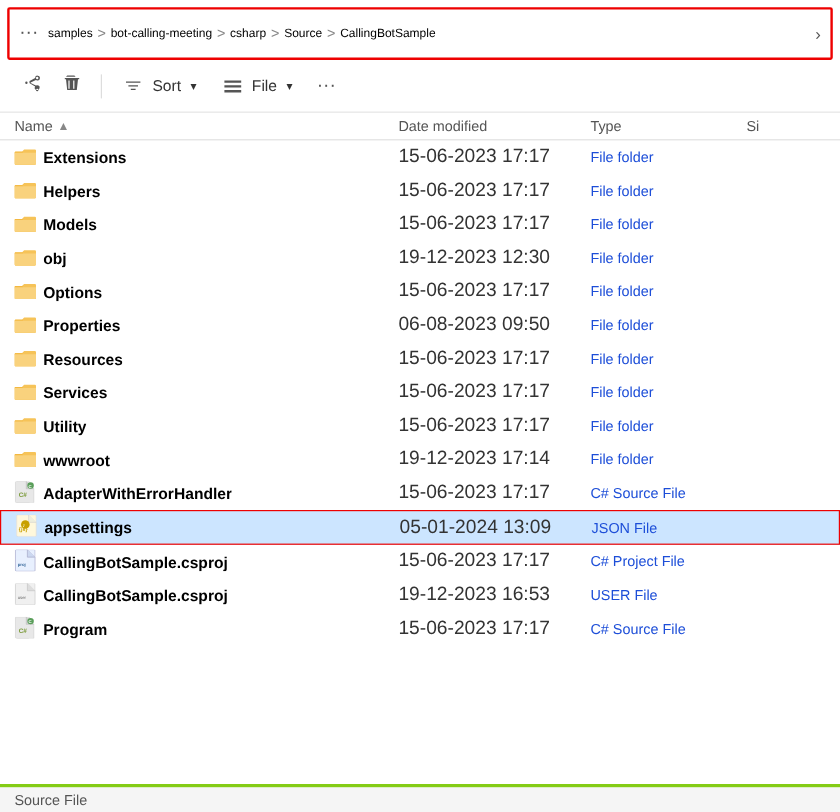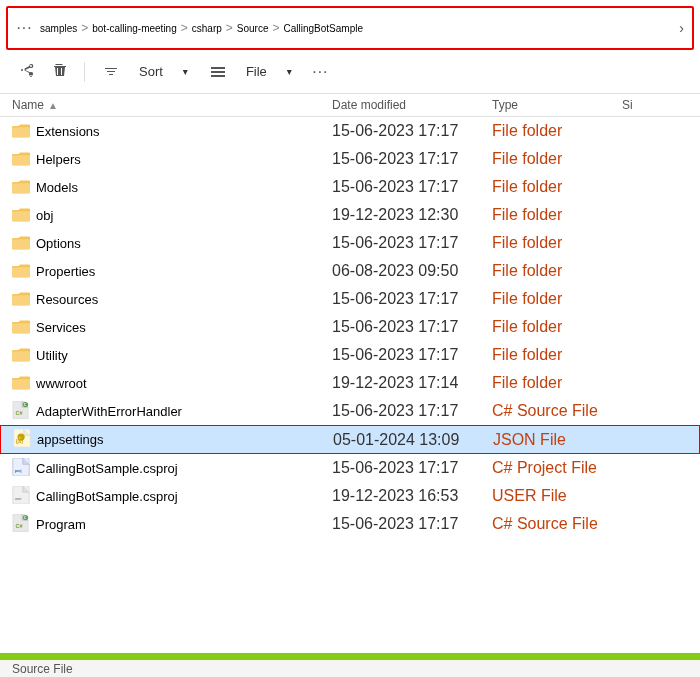--- a/index.html
+++ b/index.html
@@ -56,21 +56,21 @@
       display: flex;
       align-items: center;
       padding: 6px 12px;
       gap: 6px;
       border-bottom: 1px solid #e0e0e0;
       height: 44px;
     }
     .toolbar-btn {
       display: flex;
       align-items: center;
-      gap: 20px;
+      gap: 8px;
       padding: 4px 8px;
       border: none;
       background: transparent;
       cursor: pointer;
       border-radius: 3px;
       font-size: 13px;
       color: #333;
     }
     .toolbar-btn svg { width: 16px; height: 16px; }
     .toolbar-icon-btn {
@@ -117,24 +117,24 @@
 
     .file-cell-name {
       width: 320px;
       display: flex;
       align-items: center;
       gap: 6px;
       overflow: hidden;
       white-space: nowrap;
     }
     .file-cell-date { width: 160px; color: #333; font-size: 16px; }
-    .file-cell-type { width: 130px; color: #c2410c; font-size: 16px; }
+    .file-cell-type { width: 130px; color: #1d4ed8; font-size: 12px; }
     .file-cell-size { width: 60px; color: #333; font-size: 12px; }
 
-    .file-name-text { font-size: 13px; overflow: hidden; text-overflow: ellipsis; }
+    .file-name-text { font-size: 13px; overflow: hidden; text-overflow: ellipsis; font-weight: bold; }
 
     
     .icon-folder {
       width: 18px;
       height: 18px;
       flex-shrink: 0;
     }
     .icon-file-cs {
       width: 18px;
       height: 18px;
@@ -157,21 +157,21 @@
     }
 
     
     .status-bar {
       position: fixed;
       bottom: 0;
       left: 0;
       right: 0;
       height: 24px;
       background: #f5f5f5;
-      border-top: 7px solid #84cc16;
+      border-top: 3px solid #84cc16;
       display: flex;
       align-items: center;
       padding: 0 12px;
       font-size: 12px;
       color: #555;
     }
   </style>
 </head>
 <body>
 

